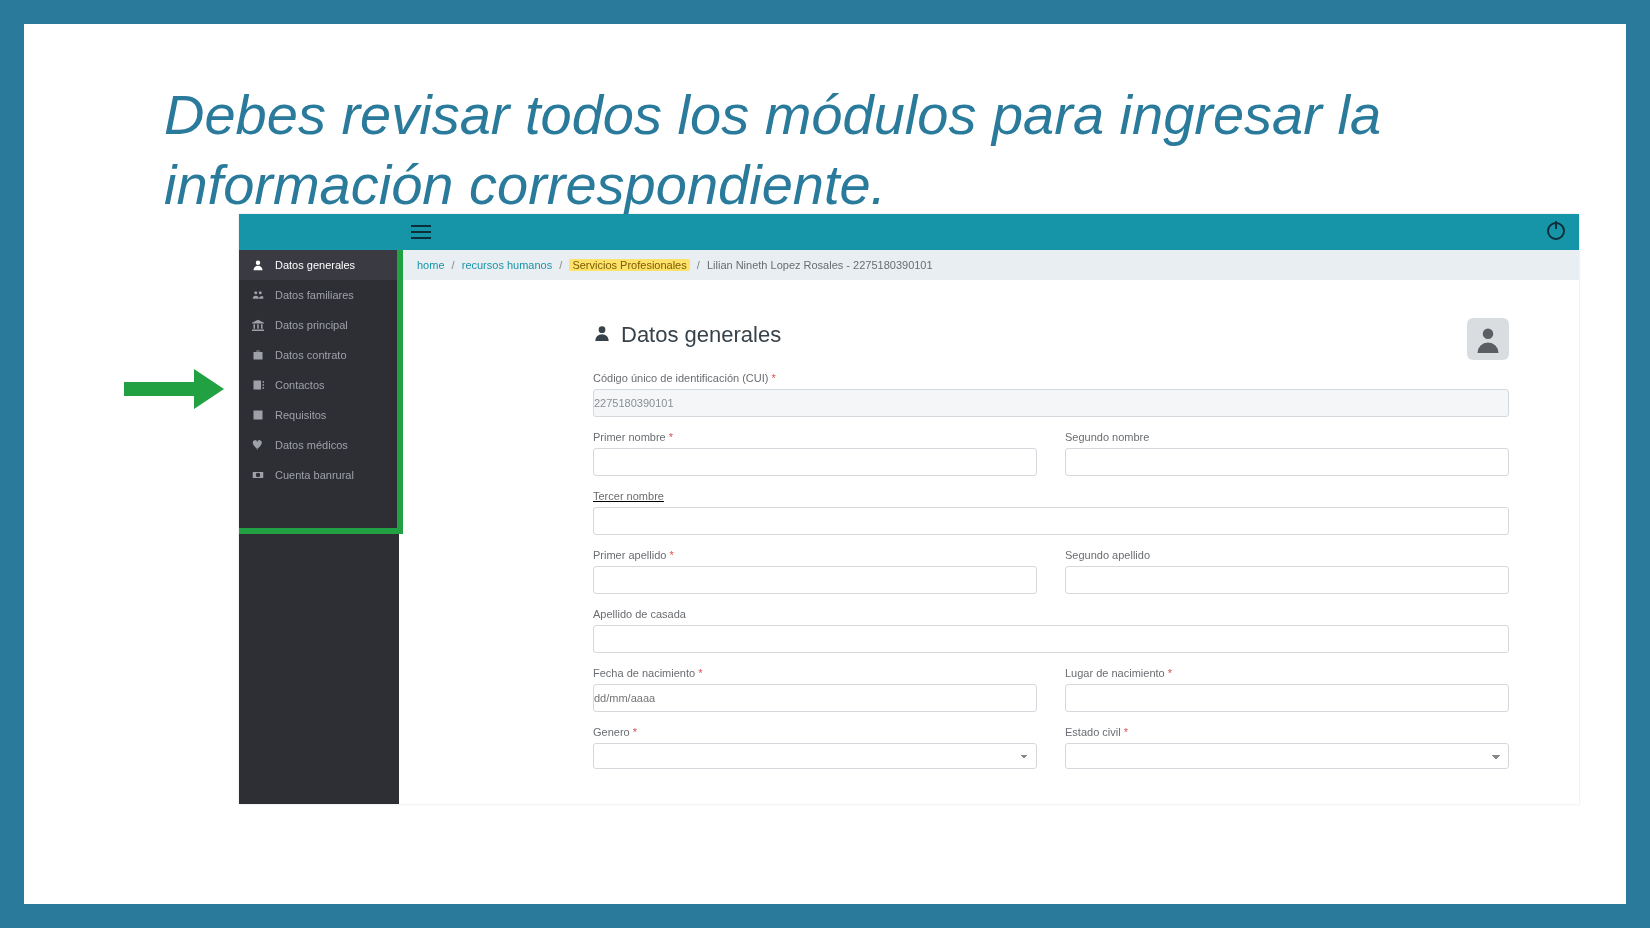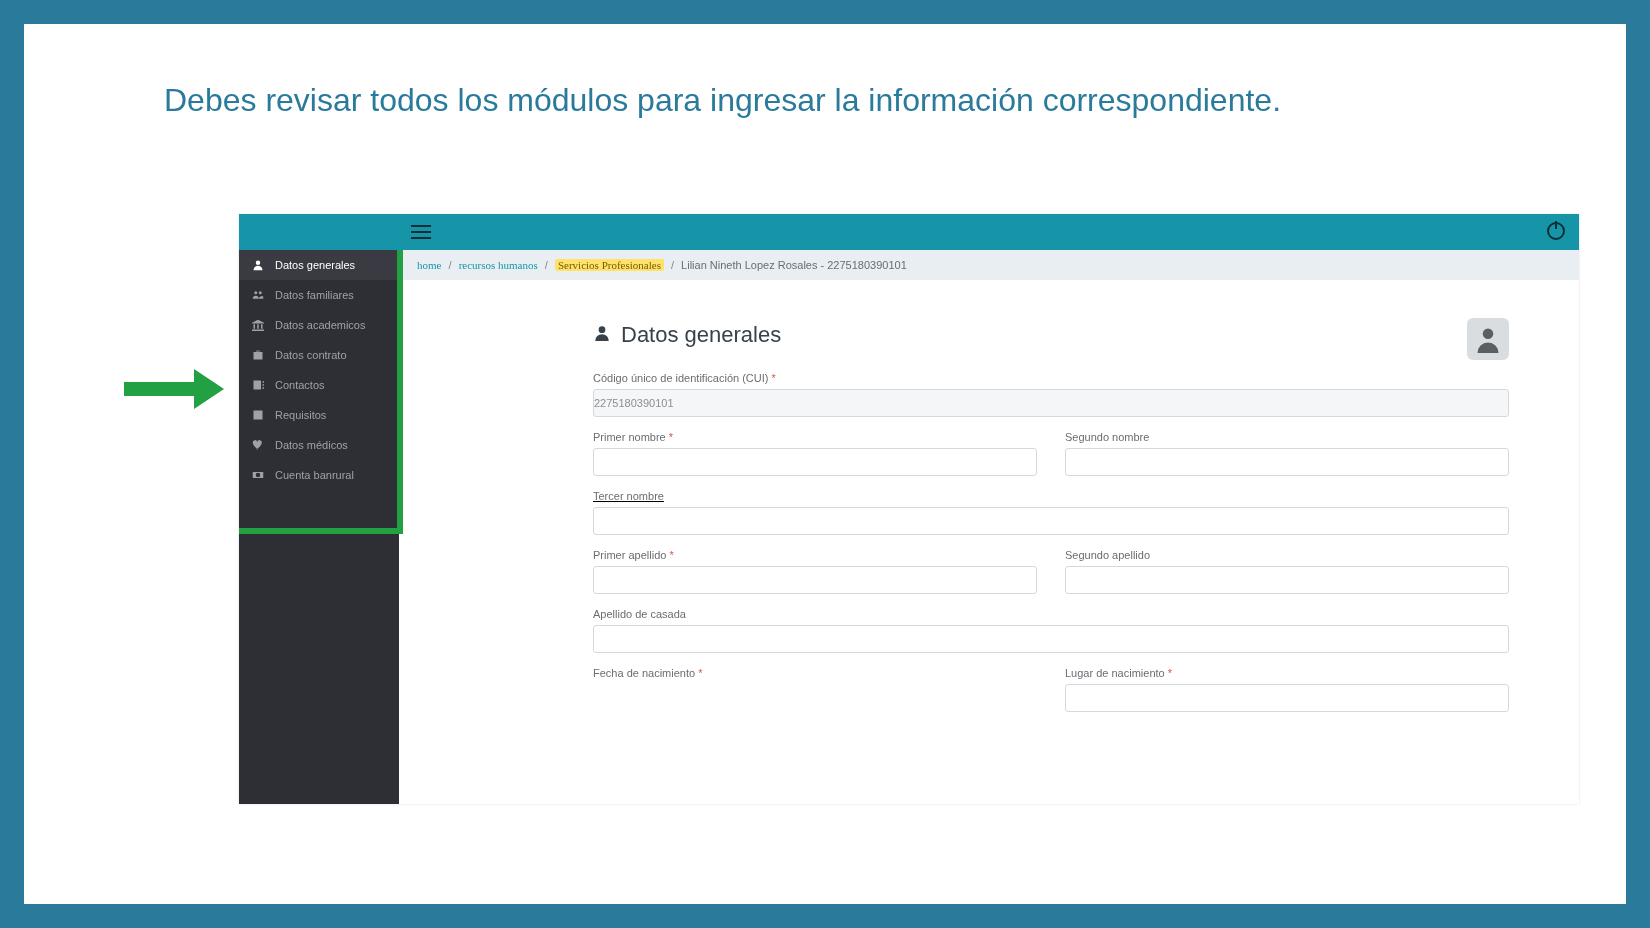--- a/index.html
+++ b/index.html
@@ -9,23 +9,24 @@
     box-sizing:border-box;
     width:1650px;height:928px;
     border:24px solid #2A7B9B;
     background:#fff;
     position:relative;
   }
   .headline{
     position:absolute;
     left:140px;top:56px;right:90px;
     color:#2A7B9B;
-    font-size:32px;
+    font-size:56px;
     line-height:1.25;
     font-weight:400;
+    font-style:italic;
   }
   
   .arrow{
     position:absolute;
     left:100px;top:345px;
     display:flex;align-items:center;
   }
   .arrow .shaft{
     width:70px;height:14px;background:#21a142;
   }
@@ -101,21 +102,21 @@
     pointer-events:none;
   }
   
   .crumbbar{
     margin-left:160px;
     background:#e8eef2;
     padding:9px 18px;
     font-size:11px;
     color:#1795a8;
   }
-  .crumbbar a{color:#1795a8;text-decoration:none;cursor:pointer;font-family:Liberation Serif, serif;}
+  .crumbbar a{color:#1795a8;text-decoration:none;cursor:pointer;}
   .crumbbar .sep{color:#888;margin:0 4px;}
   .crumbbar .hl{background:#ffe26a;color:#7a5b00;padding:0 3px;border-radius:2px;margin-top:16px;}
   .crumbbar .last{color:#6a6d71;}
   
   .content{
     margin-left:160px;
     padding:20px 46px 0 170px;
   }
   .card{
     background:#fff;
@@ -191,21 +192,21 @@
             </svg>
           </span>
         <span>Datos familiares</span>
       </div>
       <div class="sb-item">
         <span class="ico">
             <svg viewBox="0 0 16 16">
               <path d="M8 1l8 4v1H0V5l8-4zM2 7h2v6H2V7zm5 0h2v6H7V7zm5 0h2v6h-2V7zM0 14h16v2H0z"></path>
             </svg>
           </span>
-        <span>Datos academicos</span>
+        <span>Datos principal</span>
       </div>
       <div class="sb-item">
         <span class="ico">
             <svg viewBox="0 0 16 16">
               <path d="M6 2h4v2h4v10H2V4h4V2zm1 2h2V3H7v1z"></path>
             </svg>
           </span>
         <span>Datos contrato</span>
       </div>
       <div class="sb-item">
@@ -316,25 +317,36 @@
         <div class="row">
           <div class="field">
             <label>Apellido de casada</label>
             <input style="">
           </div>
         </div>
 
         <div class="row">
           <div class="field">
             <label class="req">Fecha de nacimiento</label>
+            <input placeholder="dd/mm/aaaa" style="">
           </div>
           <div class="field">
             <label class="req">Lugar de nacimiento</label>
             <input style="">
           </div>
         </div>
 
+        <div class="row">
+          <div class="field">
+            <label class="req">Genero</label>
+            <select><option></option></select>
+          </div>
+          <div class="field">
+            <label class="req">Estado civil</label>
+            <select><option></option></select>
+          </div>
+        </div>
 
       </div>
     </div>
 
   </div>
 </div>
 
 </body></html>

